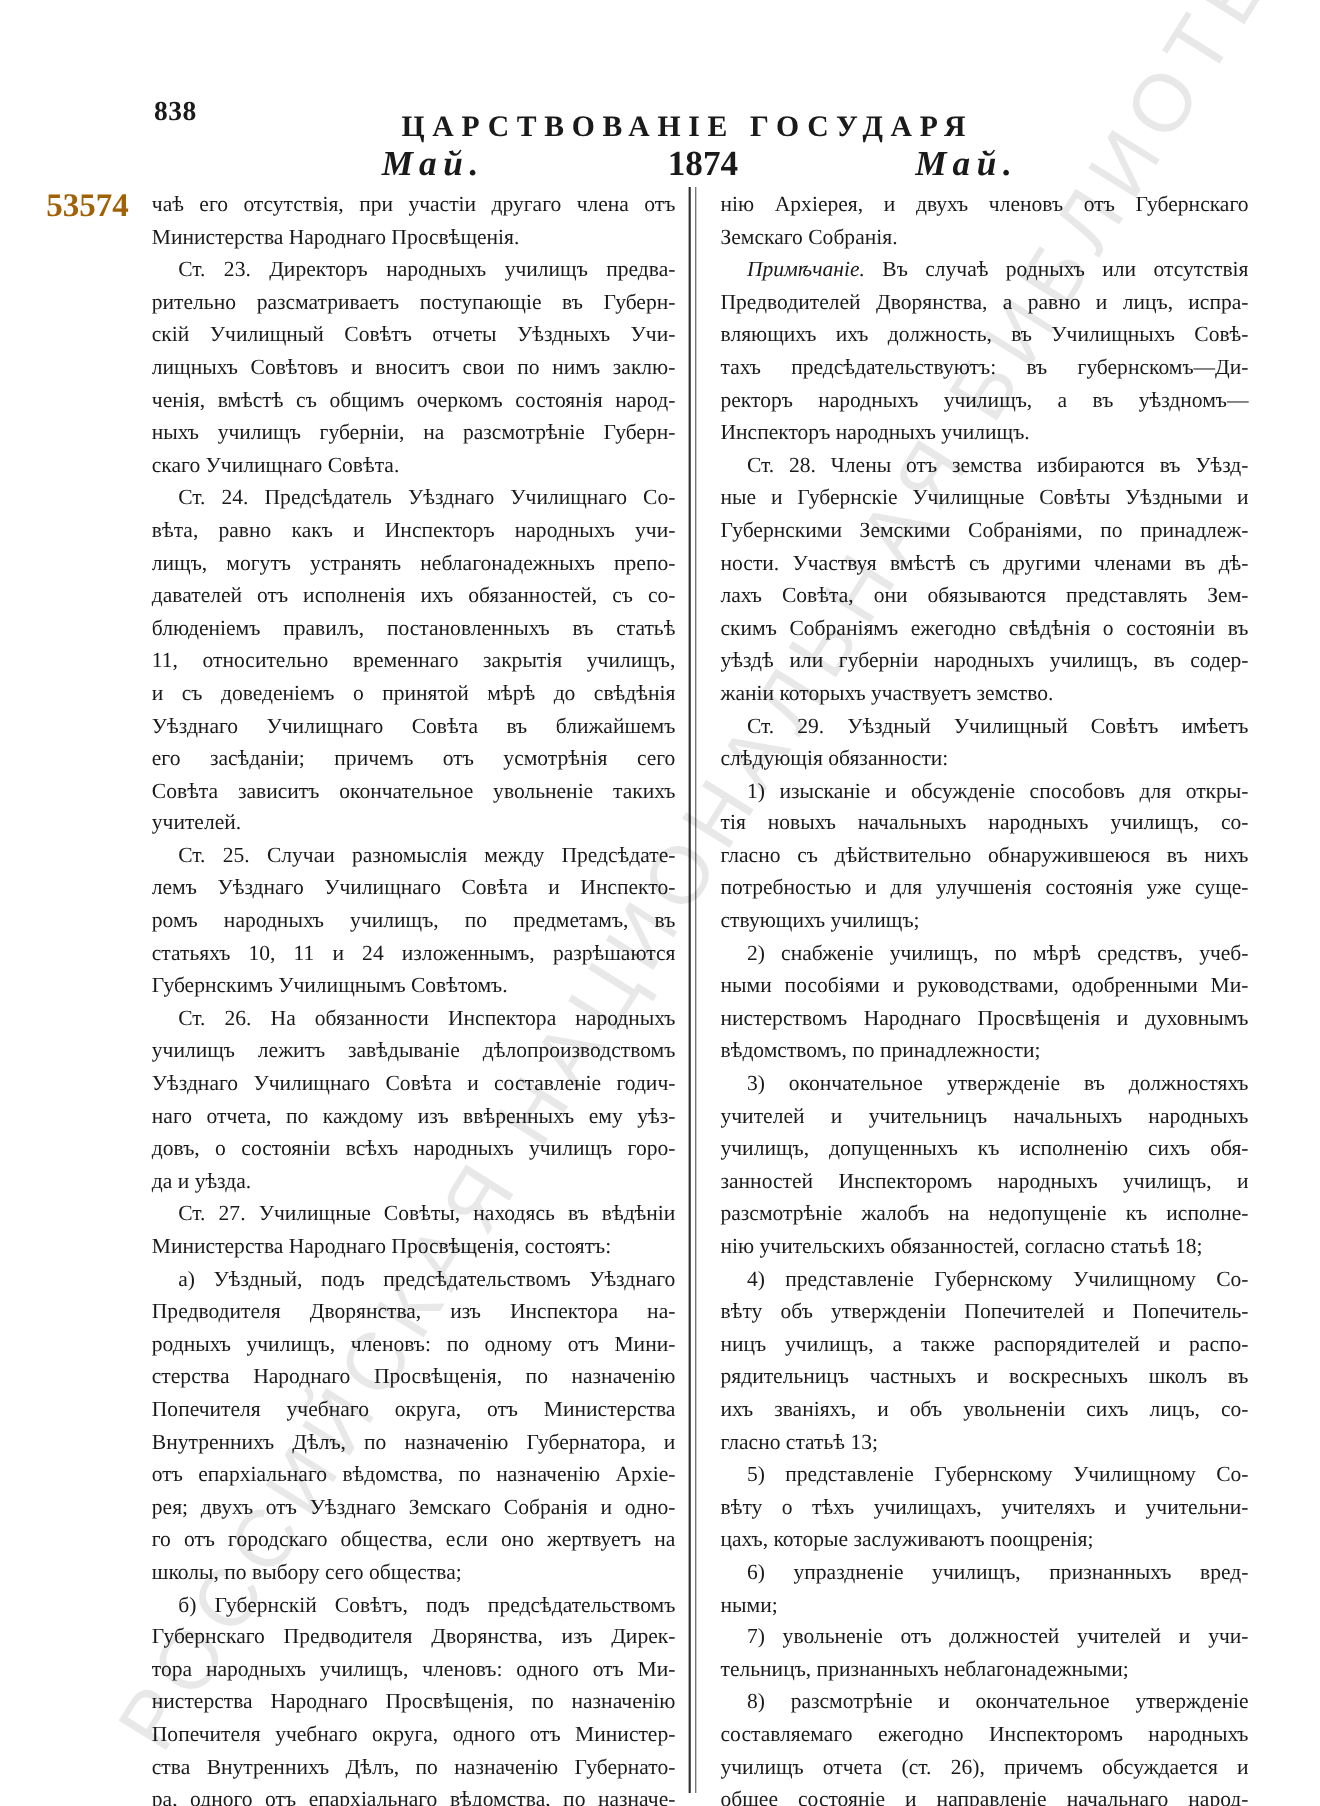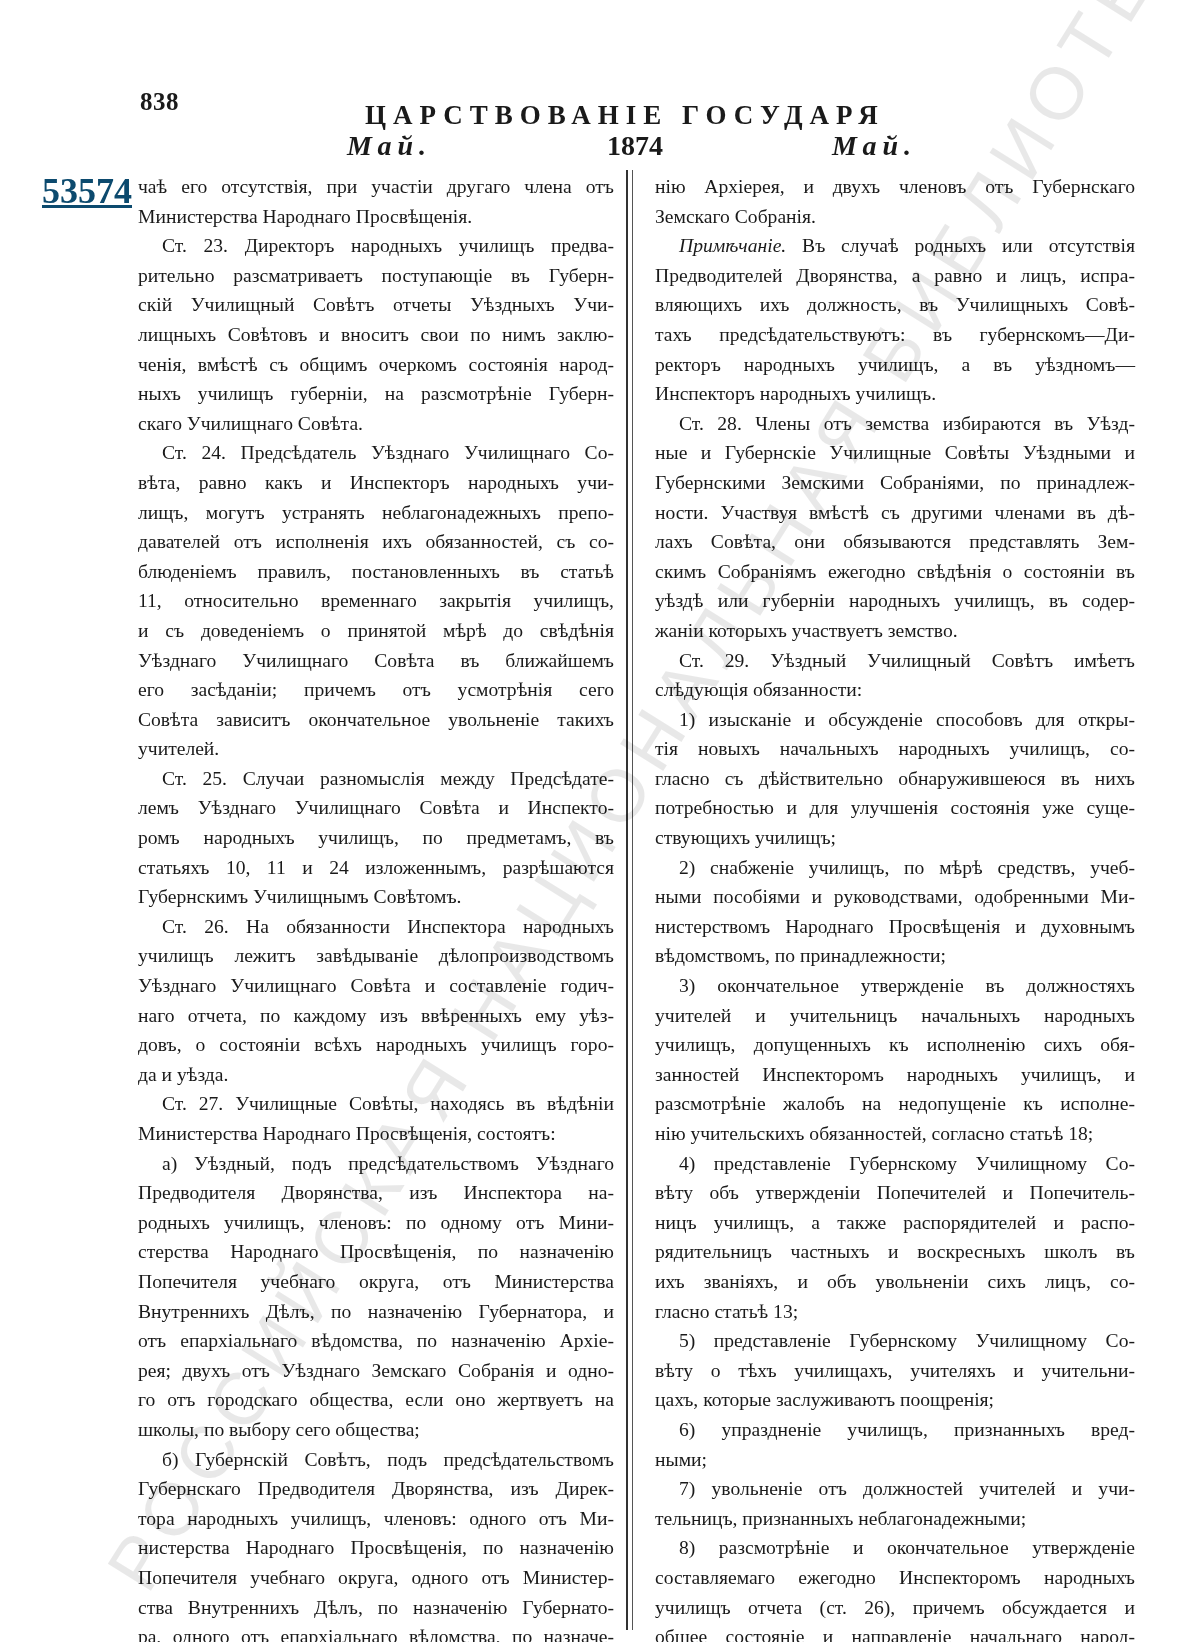--- a/index.html
+++ b/index.html
@@ -10,30 +10,29 @@
   }
   .page-number {
     position: absolute; left: 140px; top: 88px;
     font-size: 25px; font-weight: bold; letter-spacing: 0.5px; text-align: right;
   }
   .running-title {
     position: absolute; left: 365px; top: 100px;
     font-size: 27px; font-weight: bold; letter-spacing: 7px;
   }
   .subhead {
-    position: absolute; top: 130px; font-size: 28px; text-align: center;
+    position: absolute; top: 130px; font-size: 32px; text-align: center;
   }
   .month-left { left: 347px; font-style: italic; font-weight: bold; letter-spacing: 6px; }
   .year { left: 607px; font-weight: bold; }
   .month-right { left: 832px; font-style: italic; font-weight: bold; letter-spacing: 6px; }
   .law-number {
     position: absolute; left: 42px; top: 170px;
-    font-size: 36px; font-weight: bold; letter-spacing: 0px;
-    color: #0c4a6e;
-    text-decoration: underline;
+    font-size: 30px; font-weight: bold; letter-spacing: 0px;
+    color: #a16207;
   }
   .column {
     position: absolute; top: 172px;
     font-size: 19.6px; line-height: 29.6px;
   }
   .col-left { left: 138px; width: 476px; }
   .col-right { left: 655px; width: 480px; }
   .column .line { display: block; text-align: justify; text-align-last: justify; white-space: nowrap; }
   .column .line.last { text-align-last: left; }
   .column .line.indent { text-indent: 24px; }

